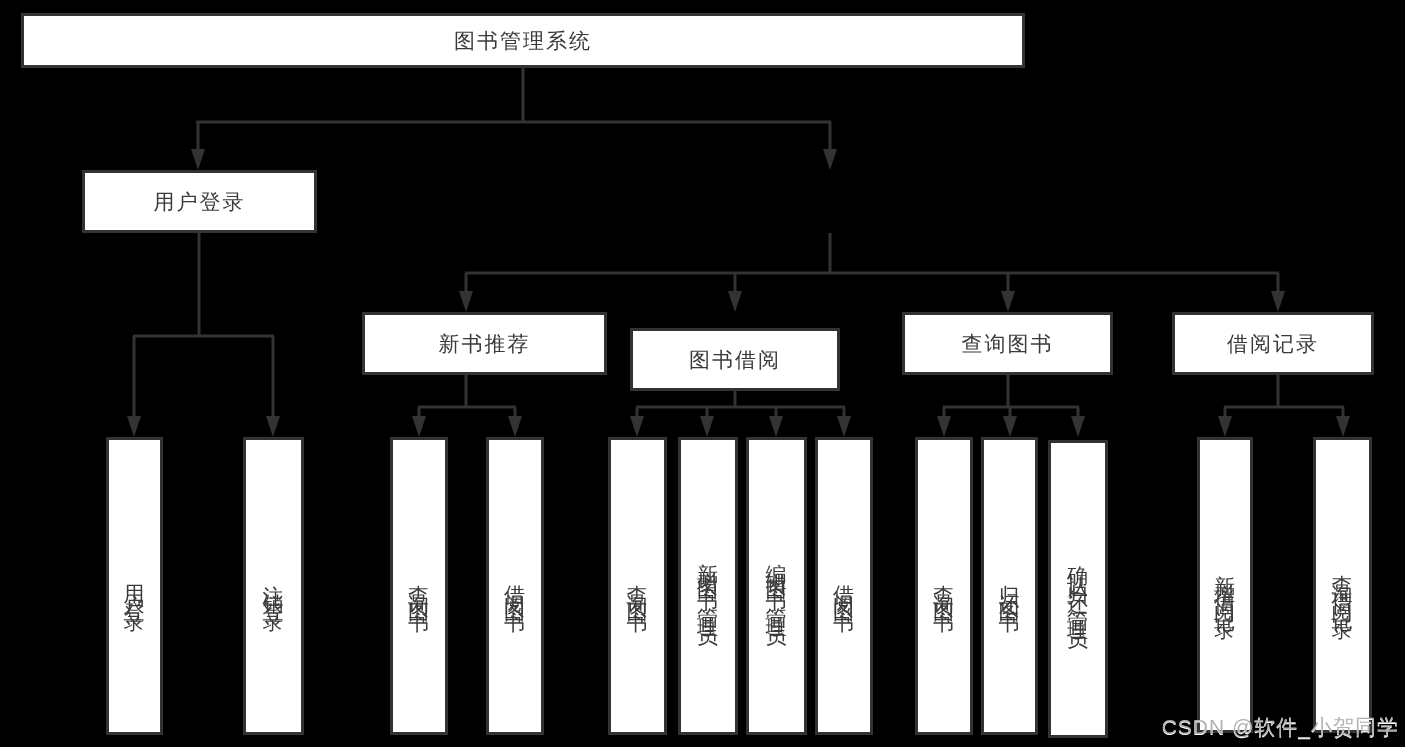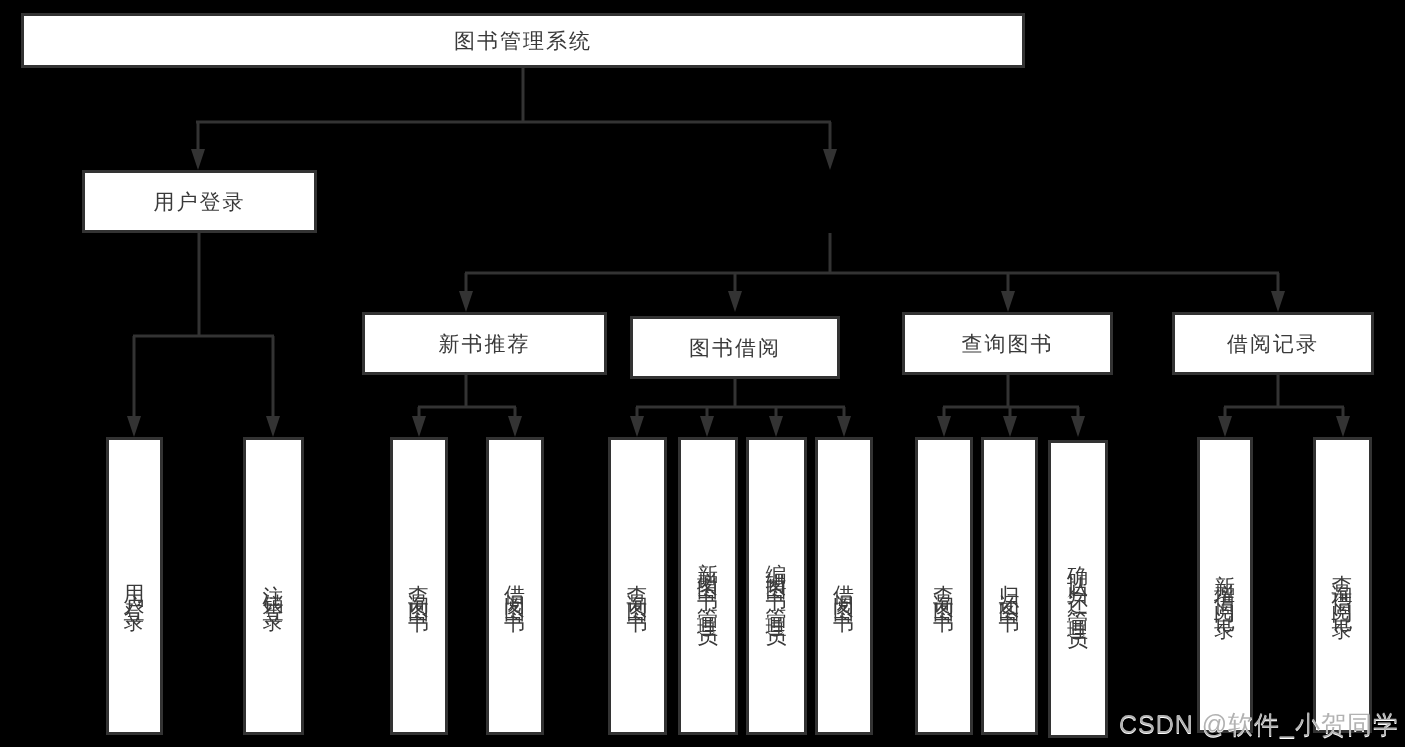--- a/index.html
+++ b/index.html
@@ -37,21 +37,21 @@
     letter-spacing:9px;
     font-size:21px;
     line-height:1.0;
     white-space:nowrap;
   }
   .watermark{
     position:absolute;
     right:6px;
     bottom:6px;
     color:var(--wm);
-    font-size:25px;
+    font-size:21px;
     letter-spacing:1px;
     text-shadow:0 1px 0 #ffffff;
     pointer-events:none;
   }
 </style>
 </head>
 <body>
 
 <div class="canvas">
 
@@ -115,21 +115,21 @@
     <line class="cline" x1="1343" y1="407" x2="1343" y2="419"></line>
     <polygon class="arrow" points="1218,416 1232,416 1225,437"></polygon>
     <polygon class="arrow" points="1336,416 1350,416 1343,437"></polygon>
   </svg>
 
   <div class="node" style="left:21px;top:13px;width:1004px;height:55px">图书管理系统</div>
 
   <div class="node" style="left:82px;top:170px;width:235px;height:63px">用户登录</div>
 
   <div class="node" style="left:362px;top:312px;width:245px;height:63px">新书推荐</div>
-  <div class="node" style="left:630px;top:316px;width:210px;height:63px">图书借阅</div>
+  <div class="node" style="left:630px;top:328px;width:210px;height:63px">图书借阅</div>
   <div class="node" style="left:902px;top:312px;width:211px;height:63px">查询图书</div>
   <div class="node" style="left:1172px;top:312px;width:202px;height:63px">借阅记录</div>
 
   <div class="node v-node" style="left:106px;top:437px;width:57px;height:298px">
     <span>用户登录</span>
     </div>
   <div class="node v-node" style="left:243px;top:437px;width:61px;height:298px">
     <span>注销登录</span>
     </div>
 

